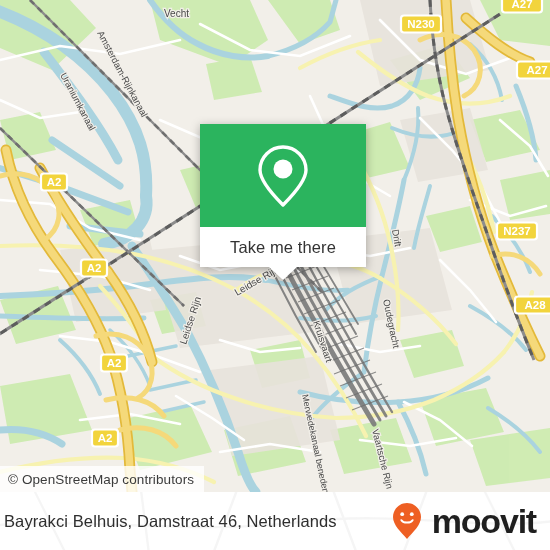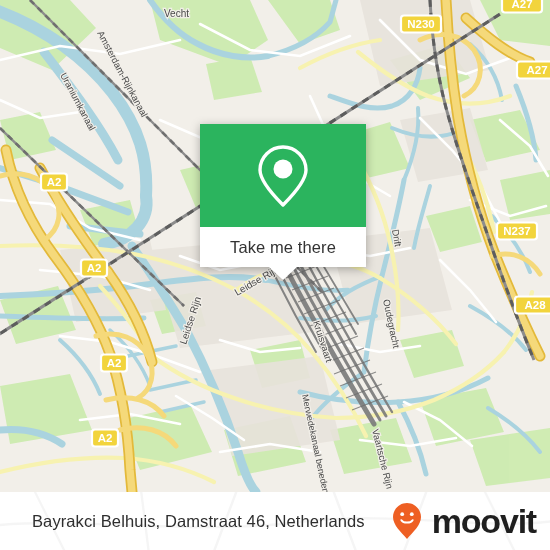--- a/index.html
+++ b/index.html
@@ -23,21 +23,21 @@
     filter:drop-shadow(0 2px 5px rgba(0,0,0,.30));padding-left:8px;}
   .pop-green{height:103px;background:#2bb45e;display:flex;align-items:center;justify-content:center;}
   .pop-foot{height:40px;background:#fff;display:flex;align-items:center;justify-content:center;position:relative;}
   .pop-foot span{font-size:16.5px;color:#333;letter-spacing:.1px;}
   .pop-tail{position:absolute;left:50%;top:100%;transform:translateX(-50%);
     width:0;height:0;border-left:14px solid transparent;border-right:14px solid transparent;
     border-top:13px solid #fff;}
 
   
   #footer{position:absolute;left:0;top:492px;width:550px;height:58px;background:#fff;
-    display:flex;align-items:center;justify-content:space-between;padding:0 14px 0 32px;box-sizing:border-box;
+    display:flex;align-items:center;justify-content:space-between;padding:0 14px 0 4px;box-sizing:border-box;
     overflow:hidden;}
   #footer-title{font-size:16.5px;color:#2e2e2e;letter-spacing:.1px;white-space:nowrap;z-index:2;}
   #brand{display:flex;align-items:center;gap:10px;z-index:2;}
   #brand-word{font-size:34px;font-weight:bold;color:#1f1f1f;letter-spacing:-1.2px;line-height:1;}
   .footer-ghost{position:absolute;left:0;top:0;width:550px;height:58px;opacity:.5;z-index:1;}
 </style>
 </head>
 <body>
 
 <div id="app">
@@ -301,20 +301,23 @@
         <g>
           <rect x="497" y="222.5" width="40" height="17" rx="3" fill="#f2d43c" stroke="#ffffff" stroke-width="2.2"></rect>
           <text x="517" y="235.4" text-anchor="middle" font-size="11.5" font-weight="bold" fill="#ffffff" font-family="&quot;Liberation Sans&quot;, sans-serif">N237</text>
         </g>
         <g>
           <rect x="515" y="296.5" width="40" height="17" rx="3" fill="#f2d43c" stroke="#ffffff" stroke-width="2.2"></rect>
           <text x="535" y="309.4" text-anchor="middle" font-size="11.5" font-weight="bold" fill="#ffffff" font-family="&quot;Liberation Sans&quot;, sans-serif">A28</text>
         </g>
       </svg>
 
+    <div class="osm-bar">
+      <span>© OpenStreetMap contributors</span>
+    </div>
   </div>
 
   <div id="popup">
     <div class="pop-green">
       <svg width="56" height="66" viewBox="0 0 56 66">
         <path d="M28 4 C15.3 4 5 14.3 5 27 C5 38 18 52 28 62 C38 52 51 38 51 27 C51 14.3 40.7 4 28 4 Z" fill="none" stroke="#ffffff" stroke-width="3.4" stroke-linejoin="round"></path>
         <circle cx="28" cy="26" r="9.5" fill="#ffffff"></circle>
       </svg>
     </div>
     <div class="pop-foot">

